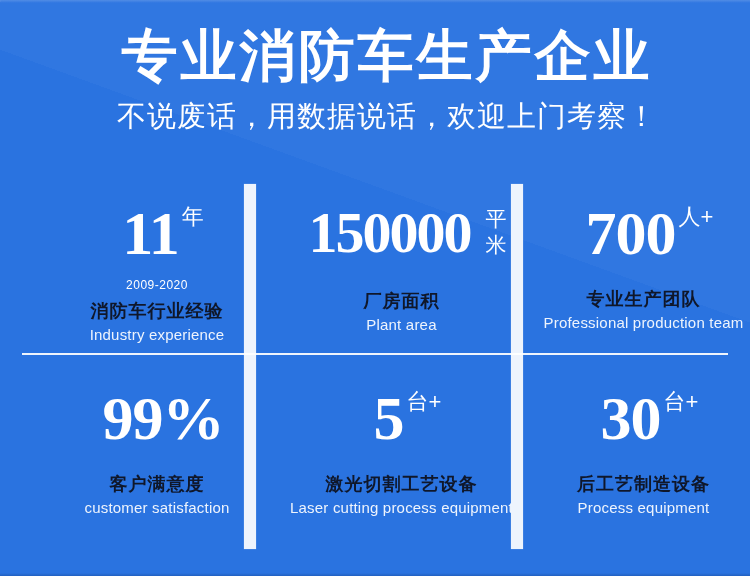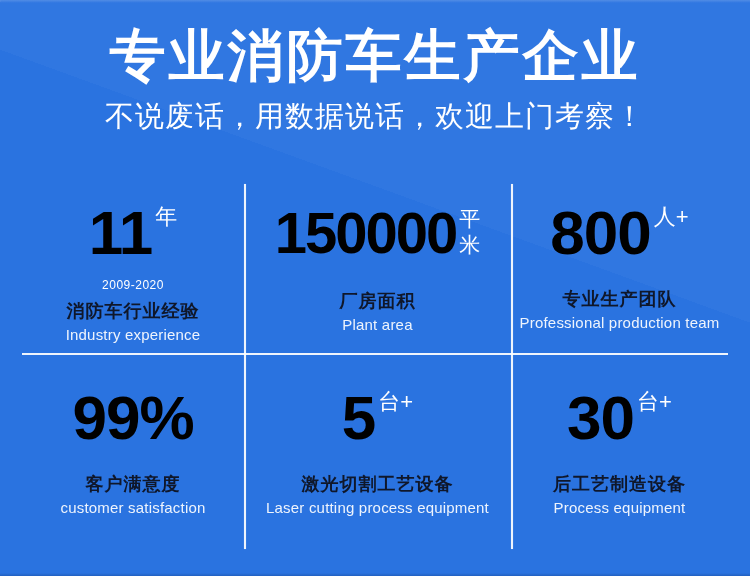--- a/index.html
+++ b/index.html
@@ -1,20 +1,20 @@
 <!DOCTYPE html>
 <html><head>
 <meta charset="utf-8">
 <style>
   html, body {
     margin: 0;
     padding: 0;
     background: #ffffff;
   }
-  * { box-sizing: border-box; }
+  * { box-sizing: border-box; padding-left: 12px; }
 
   .poster {
     position: relative;
     width: 750px;
     height: 576px;
     background: #2a73e0;
     overflow: hidden;
     font-family: "Liberation Sans", "DejaVu Sans", sans-serif;
     color: #ffffff;
     -webkit-font-smoothing: antialiased;
@@ -114,21 +114,22 @@
     display: flex;
     align-items: flex-start;
     justify-content: center;
     line-height: 1;
   }
   .bignum {
     font-size: 62px;
     font-weight: 700;
     line-height: 62px;
     letter-spacing: -1px;
-    color: #000000;
+    color: #ffffff;
+    font-family: Liberation Serif, serif;
   }
   .bignum.wide { font-size: 58px; letter-spacing: -2px; }
 
   .unit {
     font-size: 22px;
     font-weight: 500;
     line-height: 24px;
     padding-top: 3px;
     padding-left: 3px;
     color: #ffffff;
@@ -209,21 +210,21 @@
           <span>平</span>
           <span>米</span>
         </span>
       </div>
       <div class="cn-label gap-md">厂房面积</div>
       <div class="en-label">Plant area</div>
     </div>
 
     <div class="cell">
       <div class="numrow">
-        <span class="bignum">800</span>
+        <span class="bignum">700</span>
         <span class="unit">人+</span>
       </div>
       <div class="cn-label gap-lg">专业生产团队</div>
       <div class="en-label">Professional production team</div>
     </div>
 
     <div class="cell row2">
       <div class="numrow">
         <span class="bignum">99%</span>
       </div>

